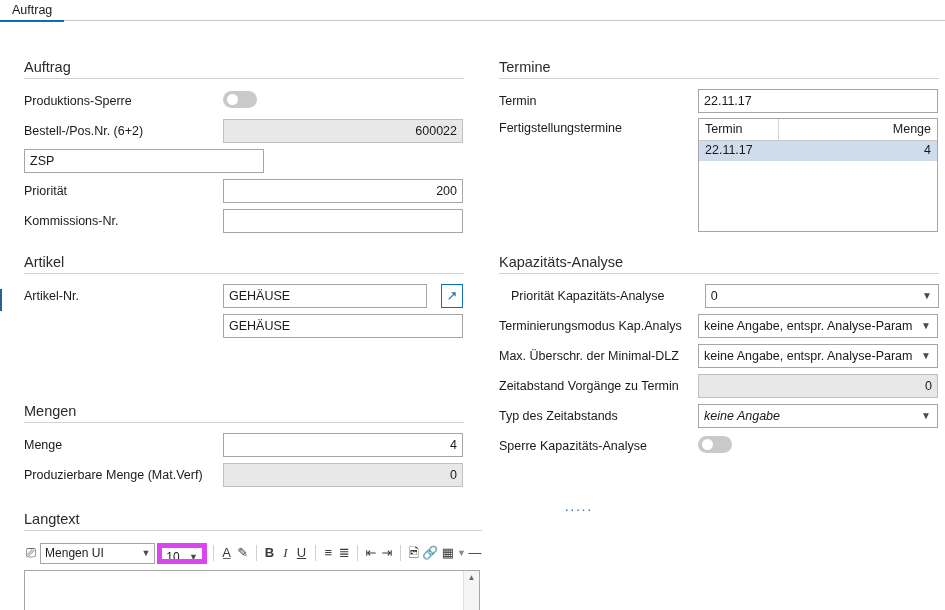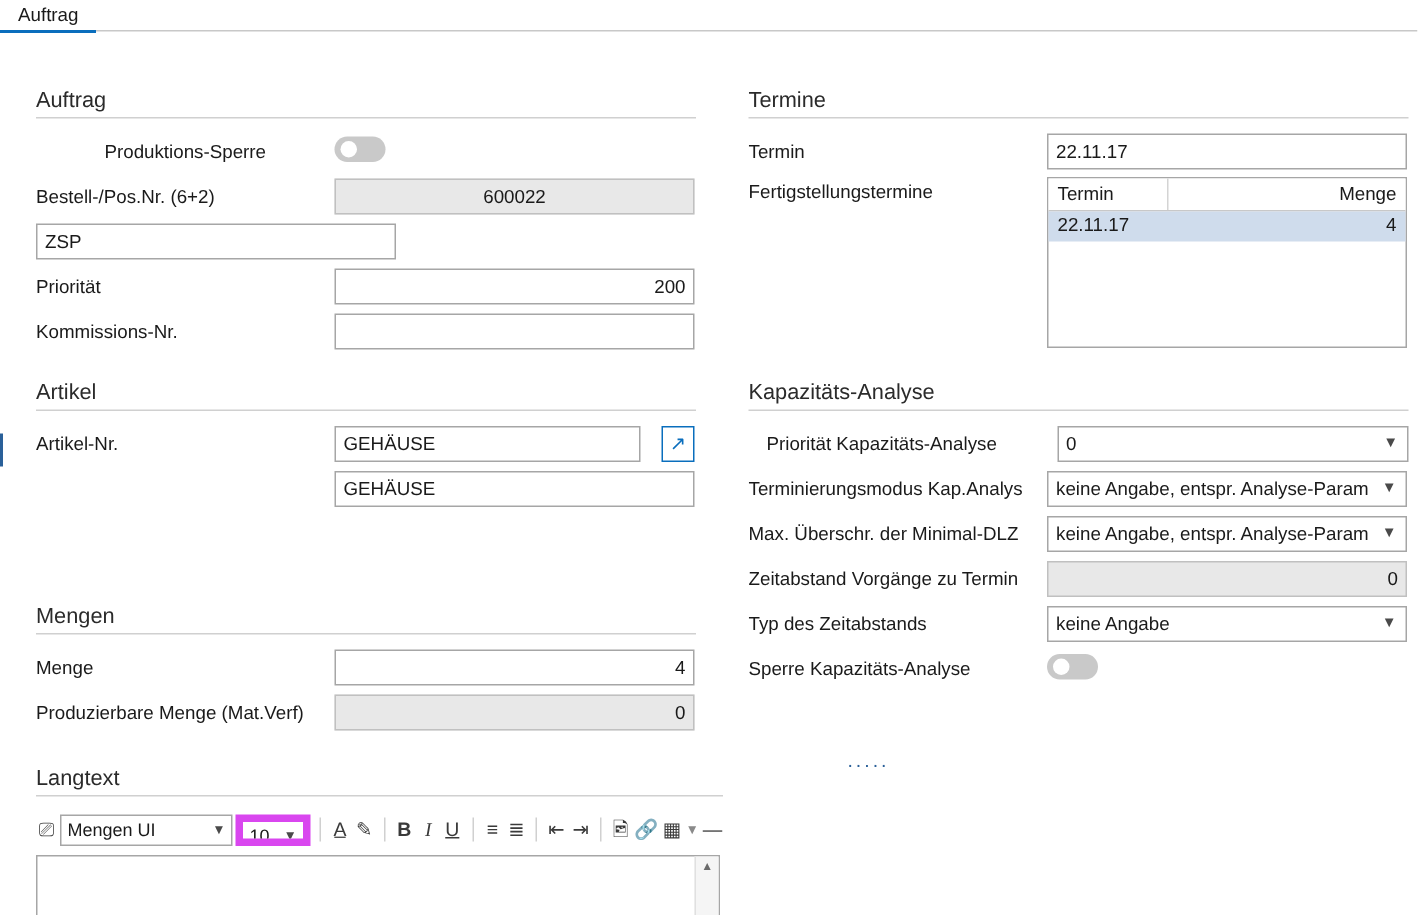--- a/index.html
+++ b/index.html
@@ -321,29 +321,29 @@
 
   <div class="accent-bar"></div>
 
   <div class="col-left">
 
     <div class="group" style="position:absolute; left:24px; top:38px; width:440px;">
       <div class="group-title">Auftrag</div>
       <div class="group-rule"></div>
 
       <div class="row">
-        <div class="lbl" style="width:199px;text-align:center;">Produktions-Sperre</div>
+        <div class="lbl" style="width:199px;">Produktions-Sperre</div>
         <div class="ctl">
           <span class="toggle"><span class="knob"></span></span>
         </div>
       </div>
 
       <div class="row">
         <div class="lbl" style="width:199px;">Bestell-/Pos.Nr.  (6+2)</div>
-        <div class="inp readonly num" style="width:240px;text-align:center;">600022</div>
+        <div class="inp readonly num" style="width:240px;">600022</div>
       </div>
 
       <div class="row">
         <div class="inp" style="width:240px;">ZSP</div>
       </div>
 
       <div class="row">
         <div class="lbl" style="width:199px;">Priorität</div>
         <div class="inp num" style="width:240px;">200</div>
       </div>
@@ -487,21 +487,21 @@
         </div>
       </div>
 
       <div class="row">
         <div class="lbl" style="width:199px;">Zeitabstand Vorgänge zu Termin</div>
         <div class="inp readonly num" style="width:240px;">0</div>
       </div>
 
       <div class="row">
         <div class="lbl" style="width:199px;">Typ des Zeitabstands</div>
-        <div class="combo" style="width:240px;">
+        <div class="combo" style="width:240px;font-style:italic;">
           <span>keine Angabe</span>
           <span class="chev">▼</span>
         </div>
       </div>
 
       <div class="row">
         <div class="lbl" style="width:199px;">Sperre Kapazitäts-Analyse</div>
         <div class="ctl">
           <span class="toggle"><span class="knob"></span></span>
         </div>

